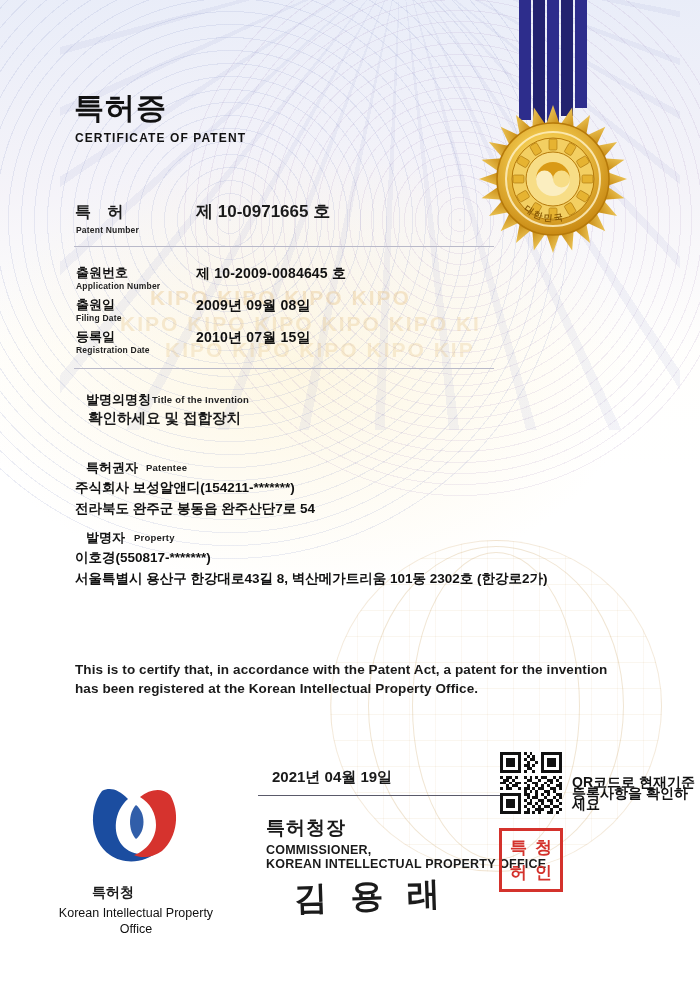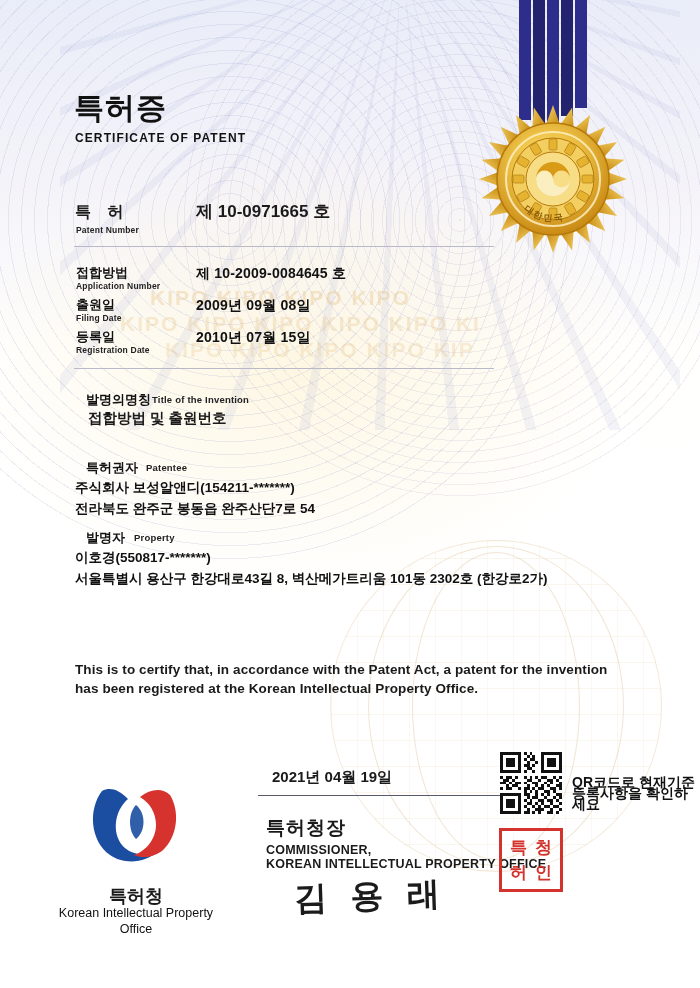--- a/index.html
+++ b/index.html
@@ -263,24 +263,23 @@
   }
 
   
   .kipo-logo {
     position: absolute;
     left: 84px; top: 775px;
     width: 104px; height: 96px;
   }
   .kipo-ko {
     position: absolute;
-    left: 84px; top: 884px;
+    left: 92px; top: 884px;
     width: 104px;
-    text-align: center;
-    font-size: 18px;
+    font-size: 14px;
     font-weight: bold;
   }
   .kipo-en {
     position: absolute;
     left: 56px; top: 905px;
     width: 160px;
     text-align: center;
     font-size: 12.5px;
     line-height: 16px;
     color: #111;
@@ -433,37 +432,37 @@
 
     <div class="title-ko">특허증</div>
     <div class="title-en">CERTIFICATE OF PATENT</div>
 
     <div class="big-label">특 허</div>
     <div class="field-label-en" style="left:76px; top:225px;">Patent Number</div>
     <div class="big-value">제 10-0971665 호</div>
 
     <div class="rule" style="left:74px; top:246px; width:420px;"></div>
 
-    <div class="field-label-ko" style="left:76px; top:264px;">접합방법</div>
+    <div class="field-label-ko" style="left:76px; top:264px;">출원번호</div>
     <div class="field-label-en" style="left:76px; top:281px;">Application Number</div>
     <div class="field-value" style="left:196px; top:265px;">제 10-2009-0084645 호</div>
 
     <div class="field-label-ko" style="left:76px; top:296px;">출원일</div>
     <div class="field-label-en" style="left:76px; top:313px;">Filing Date</div>
     <div class="field-value" style="left:196px; top:297px;">2009년 09월 08일</div>
 
     <div class="field-label-ko" style="left:76px; top:328px;">등록일</div>
     <div class="field-label-en" style="left:76px; top:345px;">Registration Date</div>
     <div class="field-value" style="left:196px; top:329px;">2010년 07월 15일</div>
 
     <div class="rule" style="left:74px; top:368px; width:420px;"></div>
 
     <div class="field-label-ko" style="left:86px; top:391px;">발명의명칭</div>
     <div class="field-label-en" style="left:152px; top:394px; font-size:9.5px; font-weight:bold;">Title of the Invention</div>
-    <div class="inv-title-val">접합방법 및 출원번호</div>
+    <div class="inv-title-val">확인하세요 및 접합장치</div>
 
     <div class="field-label-ko" style="left:86px; top:459px;">특허권자</div>
     <div class="field-label-en" style="left:146px; top:462px; font-size:9.5px;">Patentee</div>
     <div class="block-line" style="left:75px; top:479px;">주식회사 보성알앤디(154211-*******)</div>
     <div class="block-line" style="left:75px; top:500px;">전라북도 완주군 봉동읍 완주산단7로 54</div>
 
     <div class="field-label-ko" style="left:86px; top:529px;">발명자</div>
     <div class="field-label-en" style="left:134px; top:532px; font-size:9.5px;">Property</div>
     <div class="block-line" style="left:75px; top:549px;">이호경(550817-*******)</div>
     <div class="block-line" style="left:75px; top:570px;">서울특별시 용산구 한강대로43길 8, 벽산메가트리움 101동 2302호 (한강로2가)</div>

